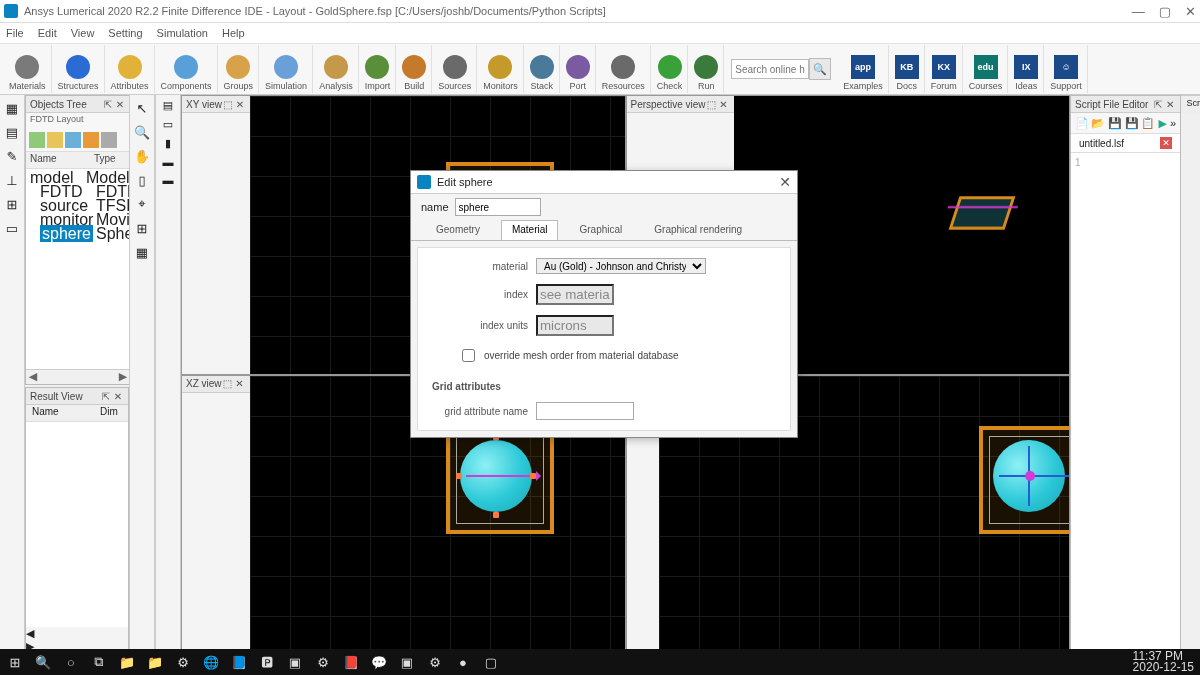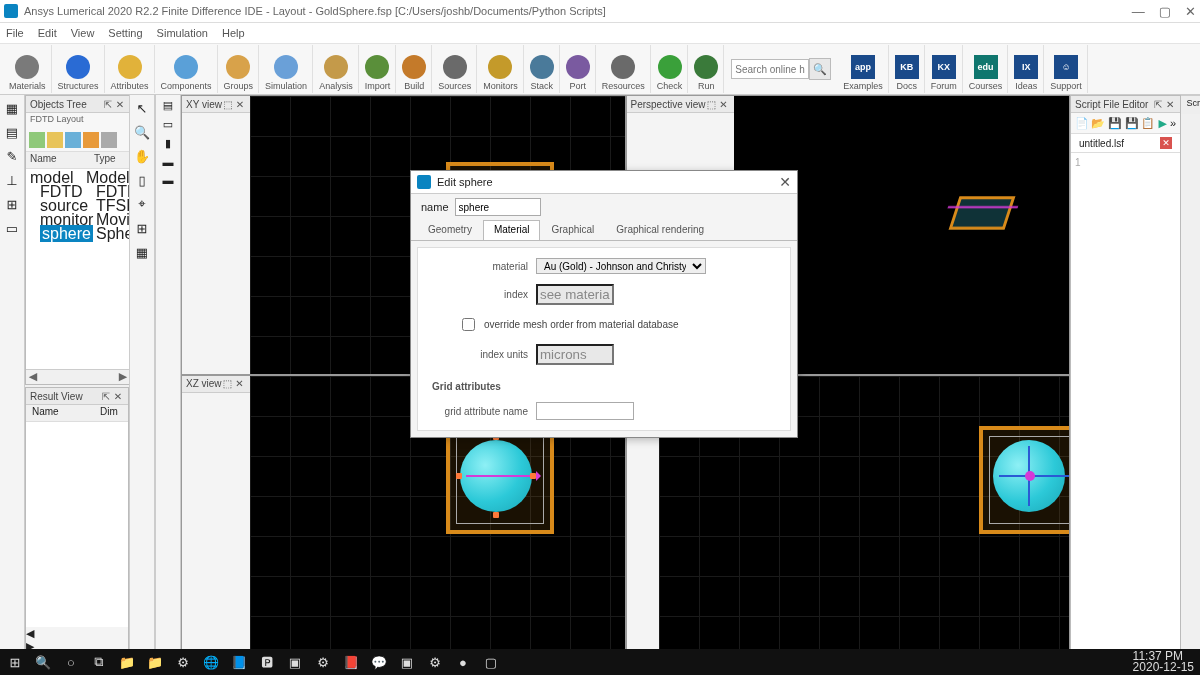--- a/index.html
+++ b/index.html
@@ -79,21 +79,21 @@
 .sworkspace{width:410px;display:flex;flex-direction:column}
 .sworkspace .cols{height:16px;display:flex;font-size:10px;background:#f4f4f4;border-bottom:1px solid #ddd}
 .sworkspace .cols div{padding:1px 10px}
 
 .dialog{position:absolute;left:410px;top:170px;width:386px;background:#f4f4f4;border:1px solid #888;box-shadow:2px 2px 8px rgba(0,0,0,0.25);display:flex;flex-direction:column}
 .dialog .dtitle{height:22px;background:#fff;display:flex;align-items:center;padding:0 6px;border-bottom:1px solid #ccc}
 .dialog .dtitle .ico{width:14px;height:14px;background:#0a84c1;margin-right:6px;border-radius:2px}
 .dialog .dtitle .x{color:#555;font-size:14px}
 .dialog .namebar{height:26px;display:flex;align-items:center;padding:0 10px;gap:6px}
 .dialog .namebar input{width:78px;height:14px;font-size:10px;border:1px solid #aaa;padding:0 3px}
-.dialog .tabs{height:20px;display:flex;border-bottom:1px solid #bbb;padding:0 6px;gap:0}
+.dialog .tabs{height:20px;display:flex;border-bottom:1px solid #bbb;padding:0 14px;gap:10px}
 .dialog .tabs .tab{padding:3px 10px;font-size:10px;color:#555;border:1px solid transparent;border-bottom:none}
 .dialog .tabs .tab.active{background:#fff;border-color:#bbb;color:#000}
 .dialog .page{background:#fff;margin:6px;padding:10px 14px;border:1px solid #ddd;display:flex;flex-direction:column;gap:10px;font-size:10px;color:#444}
 .dialog .frow{display:flex;align-items:center;gap:8px}
 .dialog .frow label{width:96px;text-align:right;color:#555}
 .dialog select,.dialog input[type=text]{height:16px;font-size:10px;border:1px solid #aaa;padding:0 3px}
 .dialog select{width:170px}
 .dialog input.ro{background:#e8e8e8;color:#888;width:70px}
 .dialog .btns{height:32px;display:flex;align-items:center;justify-content:flex-end;gap:10px;padding:0 12px;border-top:1px solid #ccc;background:#efefef}
 .dialog .btns button{width:56px;height:20px;font-size:10px;background:#f4f4f4;border:1px solid #999}
@@ -468,27 +468,27 @@
     </div>
   <div class="page">
     <div class="frow">
       <label>material</label>
       <select><option>Au (Gold) - Johnson and Christy</option></select>
     </div>
     <div class="frow">
       <label>index</label>
       <input class="ro" readonly="" value="see material database" style="">
     </div>
+    <div class="frow">
+      <label>index units</label>
+      <input class="ro" readonly="" value="microns" style="">
+    </div>
     <div class="frow" style="gap:6px">
       <input type="checkbox" style="margin-left: 30px;">
       <span>override mesh order from material database</span>
-    </div>
-    <div class="frow">
-      <label>index units</label>
-      <input class="ro" readonly="" value="microns" style="">
     </div>
     <div style="font-weight:bold;color:#555;margin-top:6px">Grid attributes</div>
     <div class="frow">
       <label>grid attribute name</label>
       <input type="text" style="width: 90px;" value="">
     </div>
   </div>
 </div>
 
 <div class="taskbar" id="taskbar">

